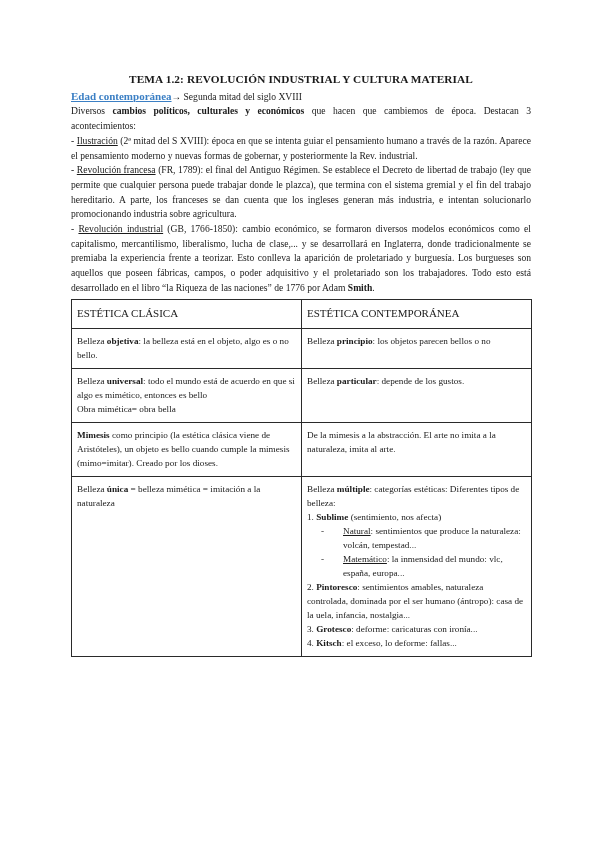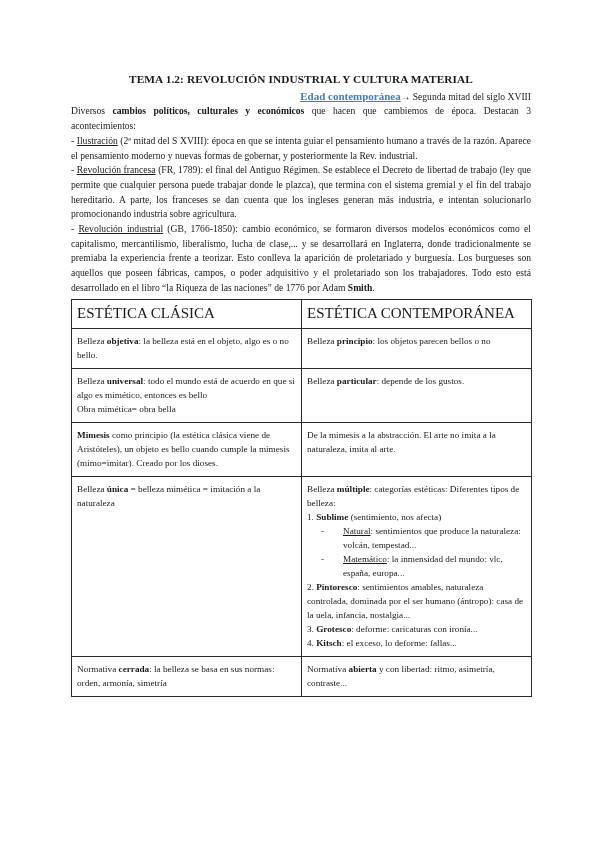--- a/index.html
+++ b/index.html
@@ -8,31 +8,31 @@
   .page { position: absolute; left: 71px; top: 72px; width: 460px; font-size: 9.6px; line-height: 14.7px; }
   .title { text-align: center; font-weight: bold; font-size: 11.3px; letter-spacing: 0.1px; margin: 0 0 2px 0; }
   .link-heading { color: #3b7fc4; text-decoration: underline; font-weight: bold; font-size: 11px; }
   .arrow { }
   p { margin: 0; text-align: justify; }
   b { font-weight: bold; }
   .u { text-decoration: underline; }
   .section2 { margin-top: 0px; }
   table { border-collapse: collapse; width: 461px; margin-top: 3px; font-size: 9.2px; line-height: 14px; }
   td { border: 1.6px solid #2a2a2a; vertical-align: top; padding: 5px 5px 6px 5px; width: 50%; }
-  td.head { padding: 6px 5px 8px 5px; font-size: 15px; }
+  td.head { padding: 6px 5px 8px 5px; font-size: 11px; }
   .subitem { position: relative; padding-left: 36px; }
   .subitem .dash { position: absolute; left: 14px; }
 </style>
 </head>
 <body>
 
 <div class="page">
   <div class="title">TEMA 1.2: REVOLUCIÓN INDUSTRIAL Y CULTURA MATERIAL</div>
 
-  <p style="text-align:right;">
+  <p style="text-align:left;">
     <span class="link-heading">Edad contemporánea</span><span class="arrow">→</span><span> Segunda mitad del siglo XVIII</span>
   </p>
 
   <p>
     <span>Diversos </span><b>cambios políticos, culturales y económicos</b><span> que hacen que cambiemos de época. Destacan 3 acontecimientos:</span>
   </p>
 
   <p>
     <span>- </span><span class="u">Ilustración</span><span> (2ª mitad del S XVIII):  época en que se intenta guiar el pensamiento humano a través de la razón. Aparece el pensamiento moderno y nuevas formas de gobernar, y posteriormente la Rev. industrial.</span>
   </p>
@@ -74,19 +74,15 @@
         <span>Belleza </span><b>múltiple</b><span>: categorías estéticas: Diferentes tipos de belleza:</span>
         <div><span>1. </span><b>Sublime</b><span> (sentimiento, nos afecta)</span></div>
         <div class="subitem"><span class="dash">-</span><span class="u">Natural</span><span>: sentimientos que produce la naturaleza: volcán, tempestad...</span></div>
         <div class="subitem"><span class="dash">-</span><span class="u">Matemático</span><span>: la inmensidad del mundo: vlc, españa, europa...</span></div>
         <div><span>2. </span><b>Pintoresco</b><span>: sentimientos amables, naturaleza controlada, dominada por el ser humano (ántropo): casa de la uela, infancia, nostalgia...</span></div>
         <div><span>3. </span><b>Grotesco</b><span>: deforme: caricaturas con ironía...</span></div>
         <div><span>4. </span><b>Kitsch</b><span>: el exceso, lo deforme: fallas...</span></div>
       </td>
     </tr>
 
-    <tr>
-      <td><span>Normativa </span><b>cerrada</b><span>: la belleza se basa en sus normas: orden, armonía, simetría</span></td>
-      <td><span>Normativa </span><b>abierta</b><span> y con libertad: ritmo, asimetría, contraste...</span></td>
-    </tr>
   </tbody>
     </table>
 </div>
 
 </body></html>

